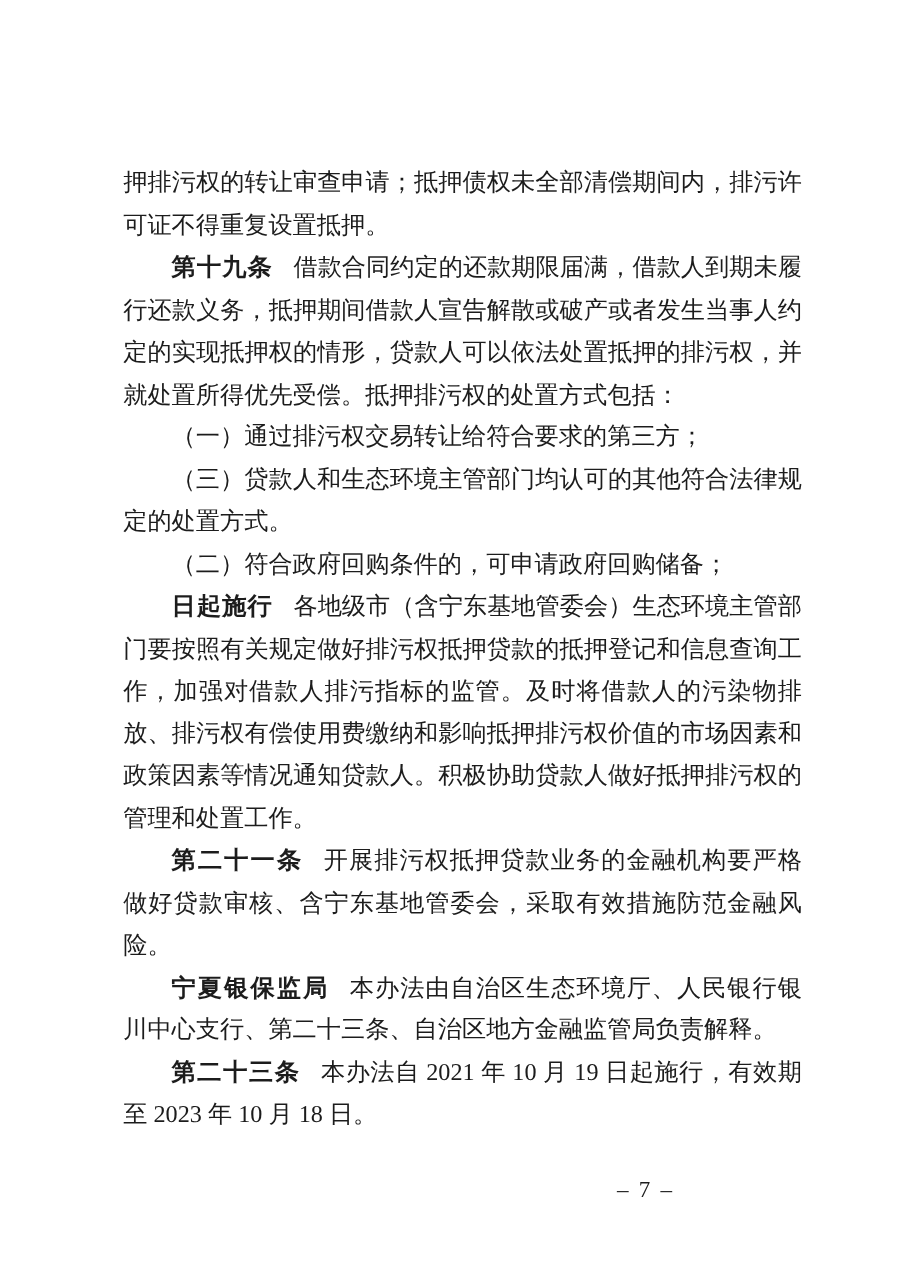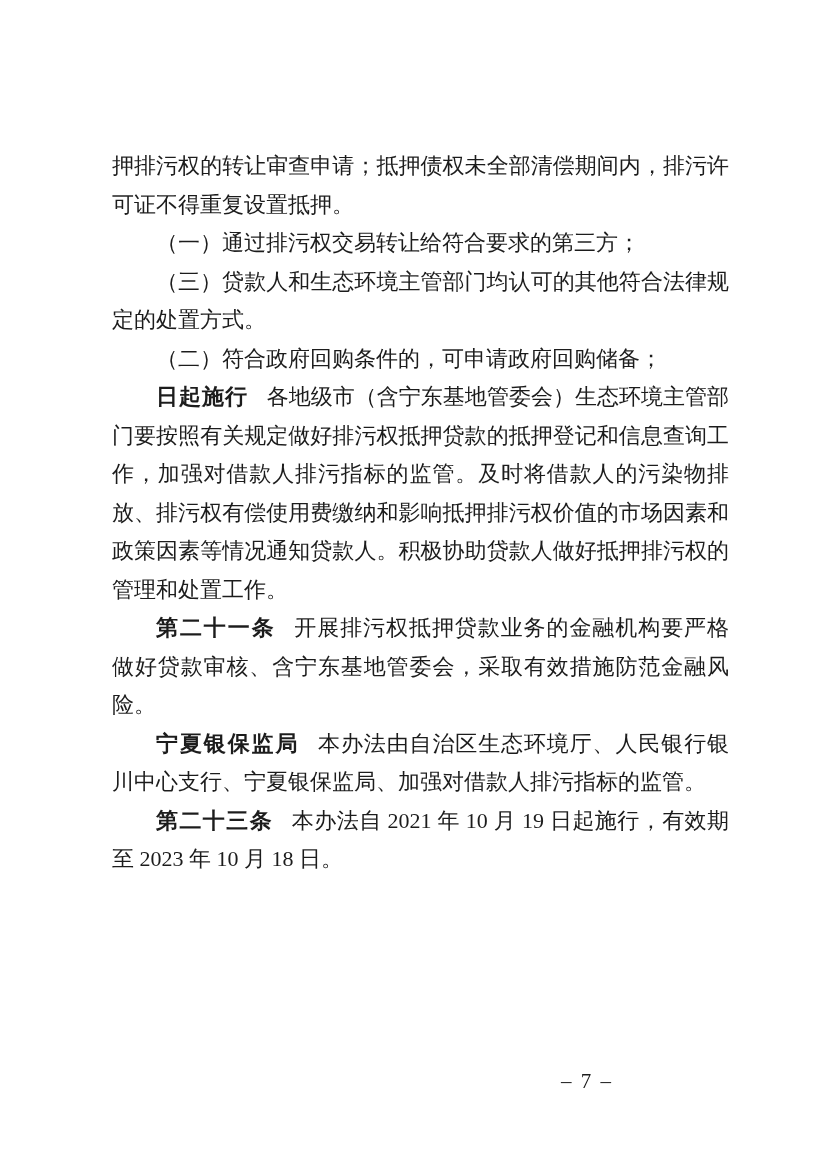--- a/index.html
+++ b/index.html
@@ -57,31 +57,32 @@
   }
 </style>
 </head>
 <body>
 
 <div class="page">
   <div class="content">
 
     <p><span>押排污权的转让审查申请；抵押债权未全部清偿期间内，排污许可证不得重复设置抵押。</span></p>
 
+    <p class="indent"><b class="article-num">第十九条</b><span>借款合同约定的还款期限届满，借款人到期未履行还款义务，抵押期间借款人宣告解散或破产或者发生当事人约定的实现抵押权的情形，贷款人可以依法处置抵押的排污权，并就处置所得优先受偿。抵押排污权的处置方式包括：</span></p>
 
     <p class="indent"><span>（一）通过排污权交易转让给符合要求的第三方；</span></p>
 
     <p class="indent"><span>（三）贷款人和生态环境主管部门均认可的其他符合法律规定的处置方式。</span></p>
 
     <p class="indent"><span>（二）符合政府回购条件的，可申请政府回购储备；</span></p>
 
     <p class="indent"><b class="article-num">日起施行</b><span>各地级市（含宁东基地管委会）生态环境主管部门要按照有关规定做好排污权抵押贷款的抵押登记和信息查询工作，加强对借款人排污指标的监管。及时将借款人的污染物排放、排污权有偿使用费缴纳和影响抵押排污权价值的市场因素和政策因素等情况通知贷款人。积极协助贷款人做好抵押排污权的管理和处置工作。</span></p>
 
     <p class="indent"><b class="article-num">第二十一条</b><span>开展排污权抵押贷款业务的金融机构要严格做好贷款审核、含宁东基地管委会，采取有效措施防范金融风险。</span></p>
 
-    <p class="indent"><b class="article-num">宁夏银保监局</b><span>本办法由自治区生态环境厅、人民银行银川中心支行、宁夏银保监局、加强对借款人排污指标的监管。</span></p>
+    <p class="indent"><b class="article-num">宁夏银保监局</b><span>本办法由自治区生态环境厅、人民银行银川中心支行、第二十三条、自治区地方金融监管局负责解释。</span></p>
 
     <p class="indent"><b class="article-num">第二十三条</b><span>本办法自 2021 年 10 月 19 日起施行，有效期至 2023 年 10 月 18 日。</span></p>
 
   </div>
 
   <div class="page-number">– 7 –</div>
 </div>
 
 </body></html>

